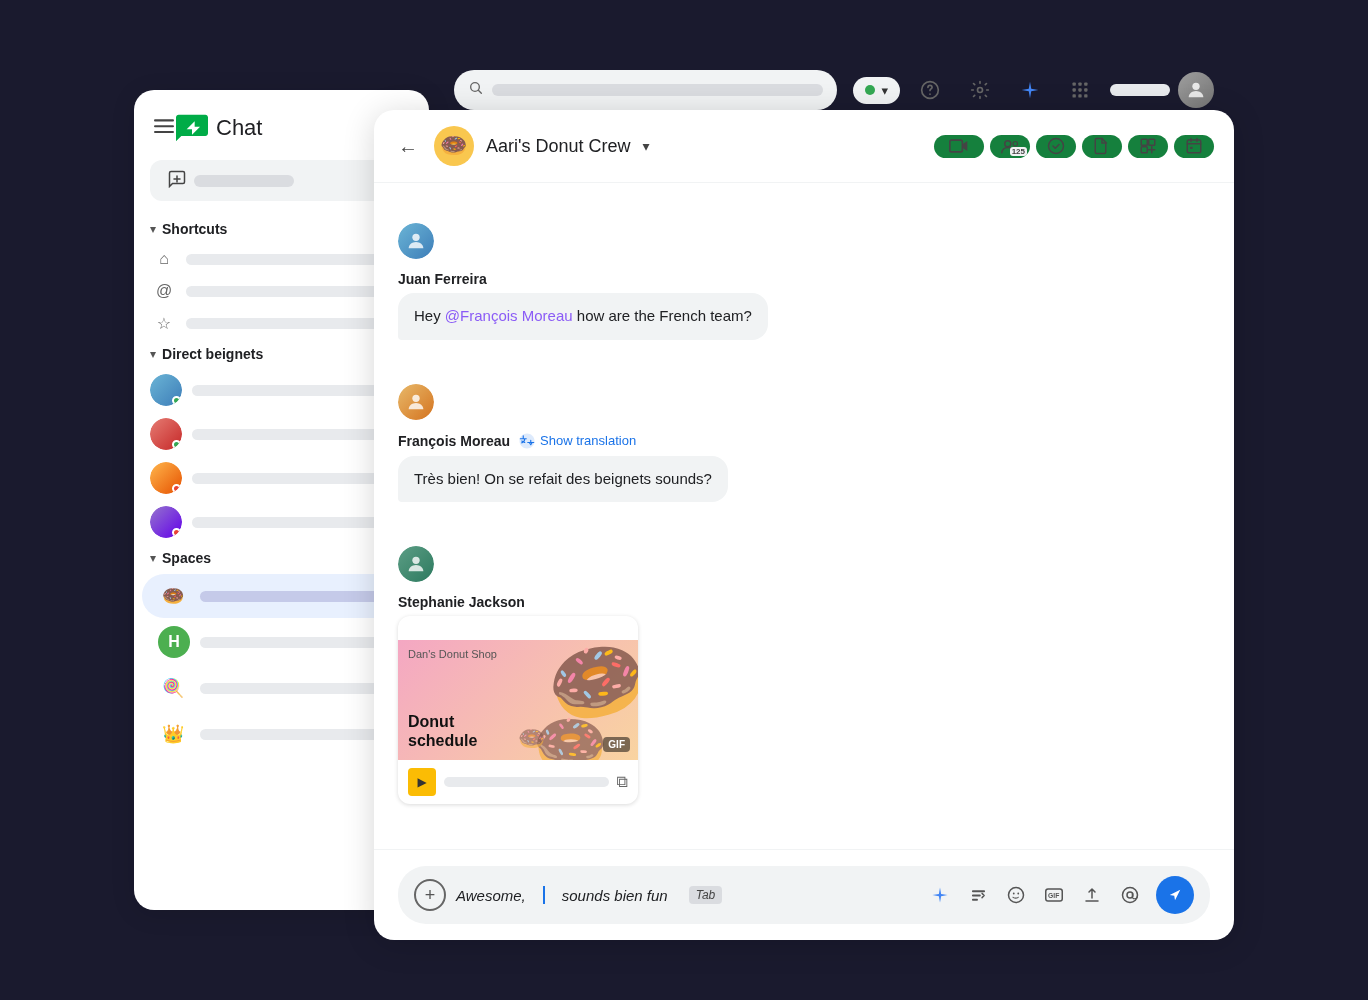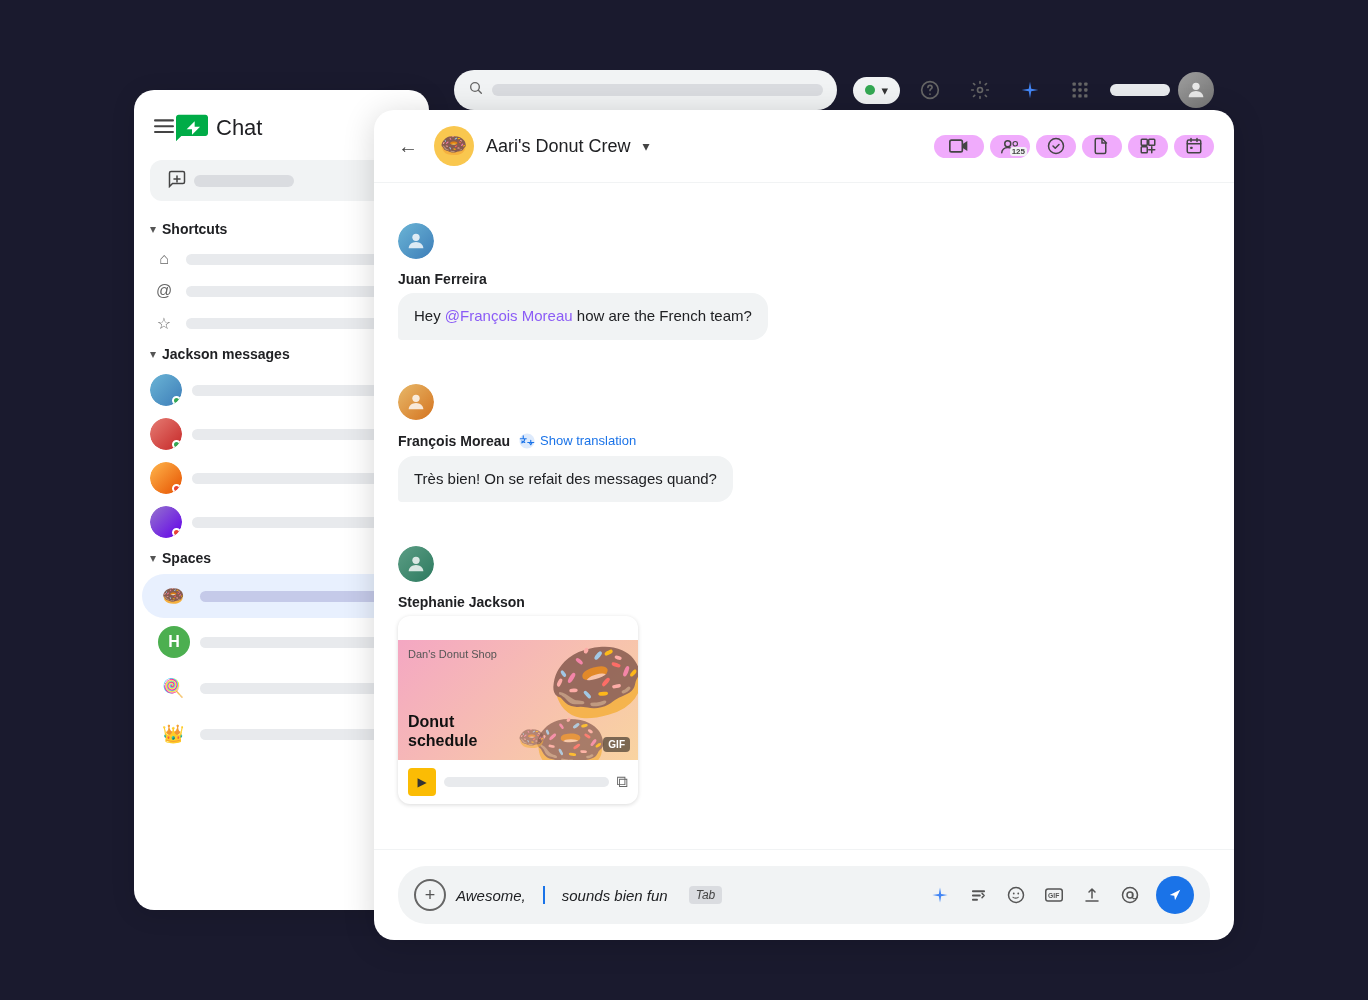--- a/index.html
+++ b/index.html
@@ -367,21 +367,21 @@
       gap: 6px;
     }
 
     .chat-action-btn {
       width: 40px;
       height: 23px;
       border-radius: 16px;
       display: flex;
       align-items: center;
       justify-content: center;
-      background: #f0abfc;
+      background: #15803d;
       cursor: pointer;
       color: #444;
       font-size: 16px;
       border: none;
     }
 
     .chat-action-btn.video {
       width: 50px;
     }
 
@@ -707,21 +707,21 @@
       <span class="shortcut-icon">@</span>
       <div class="shortcut-bar"></div>
     </div>
     <div class="shortcut-item">
       <span class="shortcut-icon">☆</span>
       <div class="shortcut-bar"></div>
     </div>
 
     <div class="section-header">
       <span class="section-chevron">▾</span>
-      <span class="section-label">Jackson messages</span>
+      <span class="section-label">Direct beignets</span>
     </div>
     <div class="dm-item">
       <div class="avatar-circle">
         <div class="avatar-placeholder dm-av-1"></div>
         <div class="status-dot status-green"></div>
       </div>
       <div class="dm-bar"></div>
     </div>
     <div class="dm-item">
       <div class="avatar-circle">
@@ -916,21 +916,21 @@
             <button class="translate-btn">
               <svg width="18" height="18" viewBox="0 0 24 24" fill="none">
                 <path d="M12 2C6.48 2 2 6.48 2 12s4.48 10 10 10 10-4.48 10-10S17.52 2 12 2z" fill="#1a73e8" opacity="0.15"></path>
                 <path d="M3 9h8M7 5v4M9 9c0 2.5-1.5 4.5-4 5.5M5 12c1 .5 3 1.5 4 2" stroke="#1a73e8" stroke-width="1.5" stroke-linecap="round"></path>
                 <path d="M13 14h8M17 11v3M15 14l2 3M19 14l-2 3" stroke="#1a73e8" stroke-width="1.5" stroke-linecap="round"></path>
               </svg>
               <span>Show translation</span>
             </button>
           </div>
           <div class="msg-bubble first">
-            <span class="msg-text">Très bien! On se refait des messages quand?</span>
+            <span class="msg-text">Très bien! On se refait des beignets sounds?</span>
           </div>
         </div>
       </div>
 
       <div class="message-group">
         <div class="msg-avatar">
           <div class="avatar-placeholder av-stephanie" style="width:36px;height:36px;border-radius:50%;display:flex;align-items:center;justify-content:center;">
             <svg width="22" height="22" viewBox="0 0 24 24" fill="none">
               <circle cx="12" cy="8" r="4" fill="#fff" opacity="0.8"></circle>
               <path d="M4 20c0-4 3.6-7 8-7s8 3 8 7" fill="#fff" opacity="0.8"></path>

